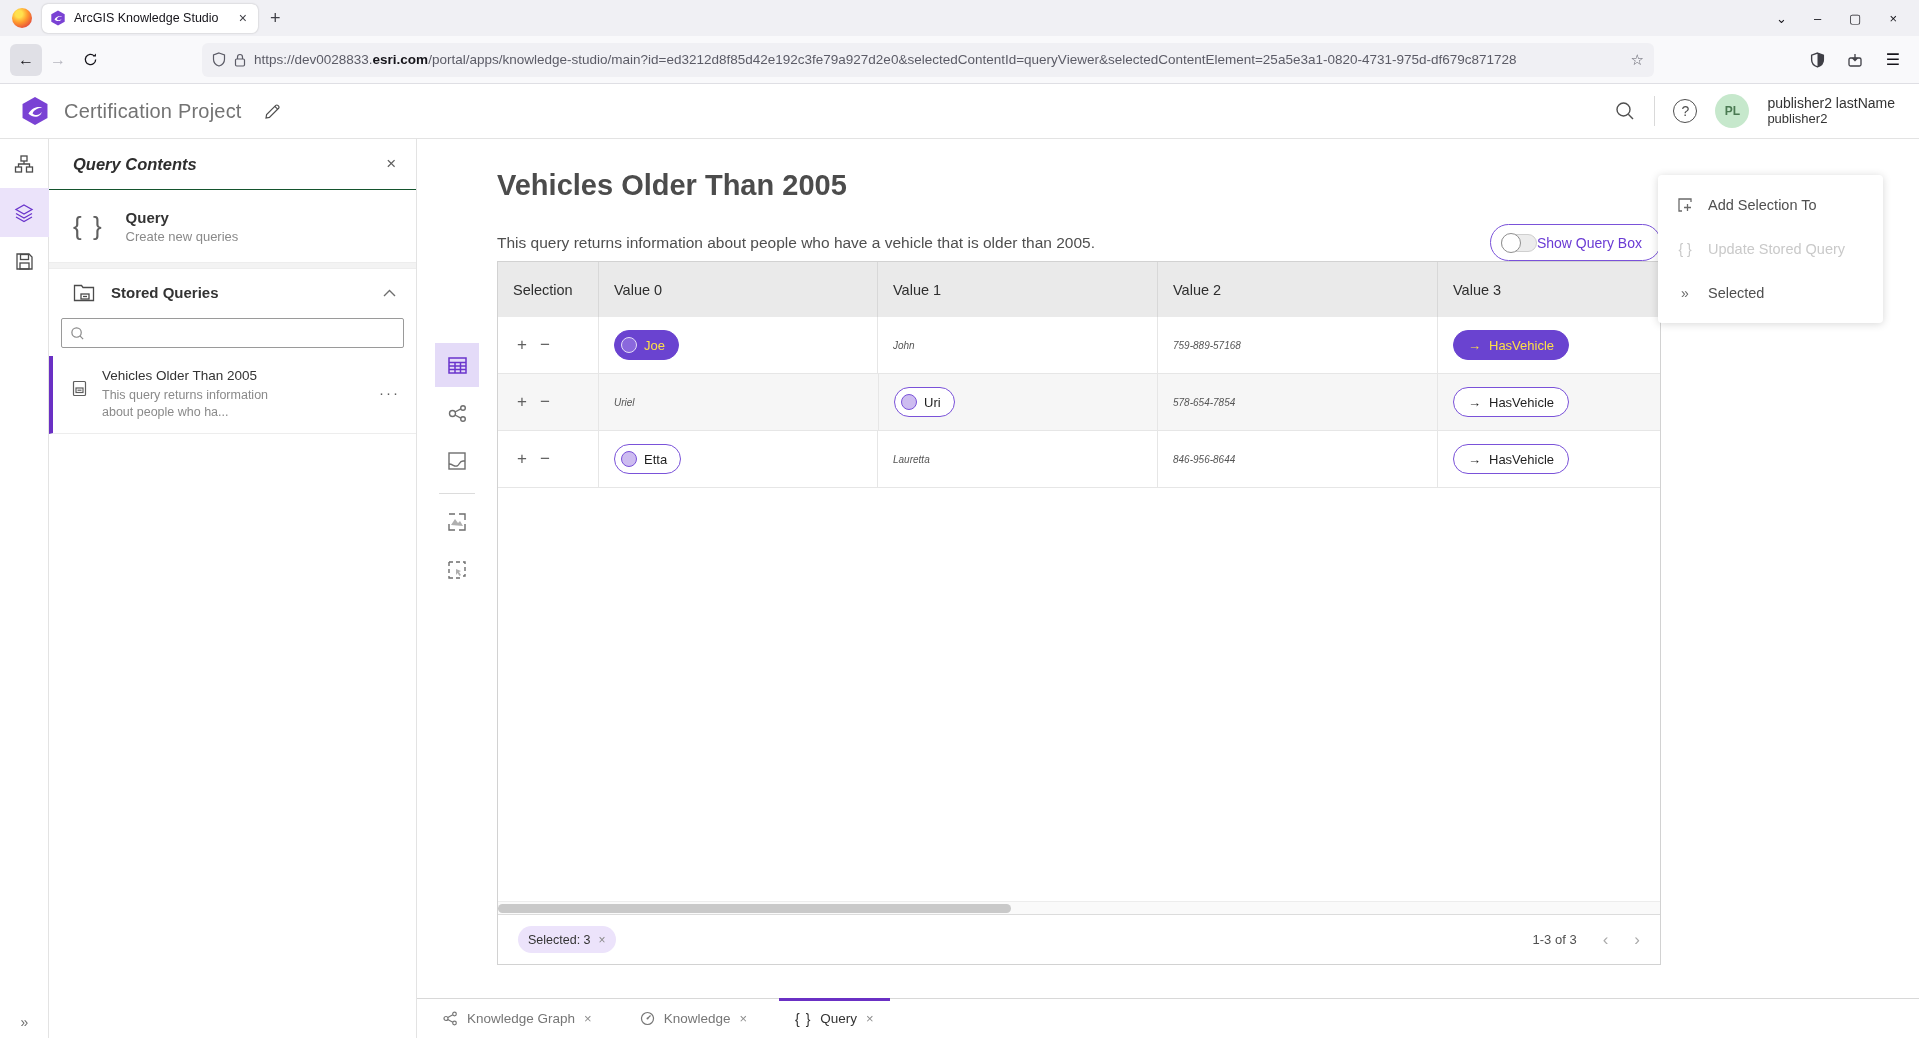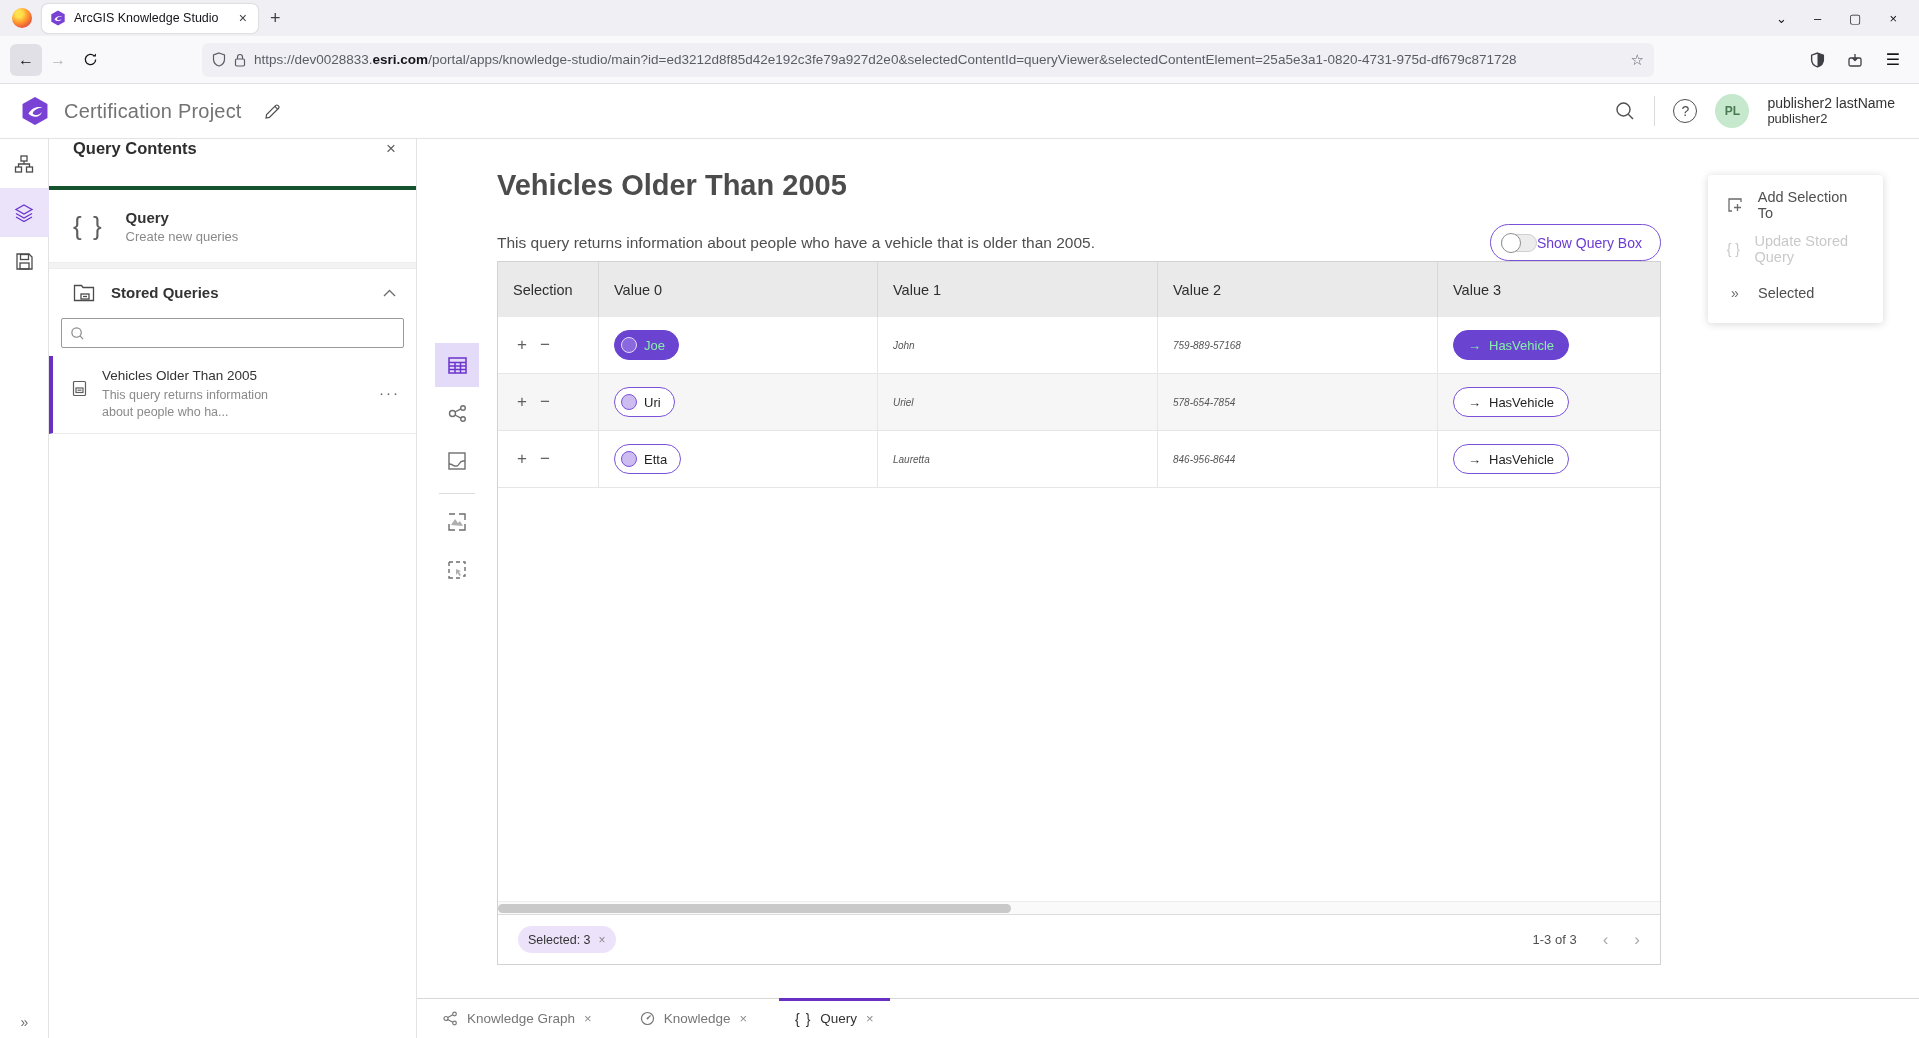--- a/index.html
+++ b/index.html
@@ -44,21 +44,21 @@
 
   
   .workspace { flex:1; display:flex; min-height:0; }
 
   .rail { width:49px; background:#fff; border-right:1px solid #e3e3e3; display:flex; flex-direction:column; align-items:center; flex:0 0 auto; position:relative; }
   .rail-item { width:49px; height:49px; display:flex; align-items:center; justify-content:center; color:#4b4b4b; }
   .rail-item.selected { background:#ebe3fa; color:#6a35cc; }
   .rail-bottom { position:absolute; bottom:8px; left:0; width:49px; display:flex; justify-content:center; color:#6e6e6e; font-size:14px; }
 
   .panel { width:368px; background:#fff; border-right:1px solid #e3e3e3; flex:0 0 auto; display:flex; flex-direction:column; }
-  .panel-head { height:51px; display:flex; padding:0 20px 0 24px; border-bottom:4px solid #14532d; }
+  .panel-head { height:51px; display:flex; align-items:center; padding:0 20px 0 24px; border-bottom:1px solid #14532d;font-style:italic; }
   .panel-title { font-size:16.5px; font-weight:700; color:#2e2e2e; flex:1; }
   .panel-close { color:#5f5f5f; font-size:17px; }
   .query-item { height:73px; display:flex; align-items:center; padding:0 24px; gap:22px; border-bottom:1px solid #ededed; }
   .braces { font-size:26px; color:#5f5f5f; font-weight:400; letter-spacing:2px; }
   .qi-title { font-size:15px; color:#333; font-weight:700; }
   .qi-sub { font-size:13px; color:#8a8a8a; margin-top:3px; }
   .gapband { height:6px; background:#f3f3f3; border-bottom:1px solid #ededed; }
   .stored-head { height:47px; display:flex; align-items:center; padding:0 20px 0 24px; gap:16px; }
   .stored-title { font-size:15px; font-weight:700; color:#333; flex:1; }
   .chev-up { color:#6e6e6e; }
@@ -97,37 +97,37 @@
   .c0 { width:101px; flex:0 0 auto; }
   .c1 { width:279px; flex:0 0 auto; }
   .c2 { width:280px; flex:0 0 auto; }
   .c3 { width:280px; flex:0 0 auto; }
   .c4 { width:222px; flex:0 0 auto; }
   .pm { color:#5f5f5f; font-size:17px; display:flex; gap:13px; padding-left:4px; }
   .cell-text { font-size:10px; color:#555;font-style:italic; }
   .pill { height:30px; border-radius:15px; display:inline-flex; align-items:center; font-size:13px; }
   .pill.entity { padding:0 13px 0 6px; gap:7px; }
   .pill.rel { padding:0 14px; gap:8px; }
-  .pill.filled { background:#6a43d0; border:1.5px solid #6a43d0; color:#86efac; }
+  .pill.filled { background:#6a43d0; border:1.5px solid #6a43d0; color:#fde047; }
   .pill.outline { background:#fff; border:1.5px solid #7a52d9; color:#1f1f1f; }
   .pill-circle { width:16px; height:16px; border-radius:50%; }
   .filled .pill-circle { border:1.5px solid #e4dcf7; background:#8a68dd; }
   .outline .pill-circle { border:1.5px solid #7a52d9; background:#cdbcf0; }
   .rel .arrow { font-size:13px; }
   .tbody-empty { flex:1; }
   .hscroll { height:13px; background:#fafafa; border-top:1px solid #ededed; position:relative; flex:0 0 auto; }
   .hscroll .thumb { position:absolute; left:0; top:2px; height:9px; width:513px; background:#c9c9c9; border-radius:5px; }
   .tfoot { height:50px; border-top:1px solid #dcdcdc; display:flex; align-items:center; padding:0 20px; flex:0 0 auto; }
   .sel-chip { background:#ece3fb; border-radius:14px; height:27px; display:flex; align-items:center; padding:0 10px; gap:8px; font-size:12.5px; color:#333; }
   .sel-chip .x { color:#8a8a8a; font-size:12px; }
   .pager { margin-left:auto; display:flex; align-items:center; gap:26px; }
   .pager-label { font-size:13px; color:#4f4f4f; }
   .pager-btn { color:#ababab; font-size:17px; }
 
-  .ctx-menu { position:absolute; top:36px; right:36px; width:175px; background:#fff; border-radius:4px; box-shadow:0 1px 8px rgba(0,0,0,.16); padding:8px 0; z-index:5; }
+  .ctx-menu { position:absolute; top:36px; right:36px; width:225px; background:#fff; border-radius:4px; box-shadow:0 1px 8px rgba(0,0,0,.16); padding:8px 0; z-index:5; }
   .ctx-item { height:44px; display:flex; align-items:center; gap:14px; padding:0 18px; font-size:14.5px; color:#4f4f4f; }
   .ctx-item .ci-icon { width:18px; display:flex; justify-content:center; color:#6a6a6a; font-size:14px; }
   .ctx-item.disabled, .ctx-item.disabled .ci-icon { color:#c9c9c9; }
 
   .foottabs { height:40px; border-top:1px solid #d8d8d8; display:flex; align-items:stretch; padding-left:10px; flex:0 0 auto; }
   .ftab { display:flex; align-items:center; gap:9px; padding:0 16px; margin-right:16px; position:relative; color:#767676; font-size:13.5px; }
   .ftab .ft-icon { display:flex; align-items:center; color:#767676; }
   .ftab .ft-close { font-size:13px; color:#8d8d8d; }
   .ftab.active { color:#333; }
   .ftab.active .ft-icon { color:#333; }
@@ -388,27 +388,27 @@
               </div>
           </div>
 
           <div class="trow alt">
             <div class="cell c0">
                 <span class="pm">
                   <span>+</span>
                   <span>−</span>
                 </span>
               </div>
+            <div class="cell c2 cell-text">Uriel</div>
             <div class="cell c1">
                 <span class="pill entity outline">
                   <span class="pill-circle"></span>
                   <span>Uri</span>
                 </span>
               </div>
-            <div class="cell c2 cell-text">Uriel</div>
             <div class="cell c3 cell-text">578-654-7854</div>
             <div class="cell c4">
                 <span class="pill rel outline">
                   <span class="arrow">→</span>
                   <span>HasVehicle</span>
                 </span>
               </div>
           </div>
 
           <div class="trow">

